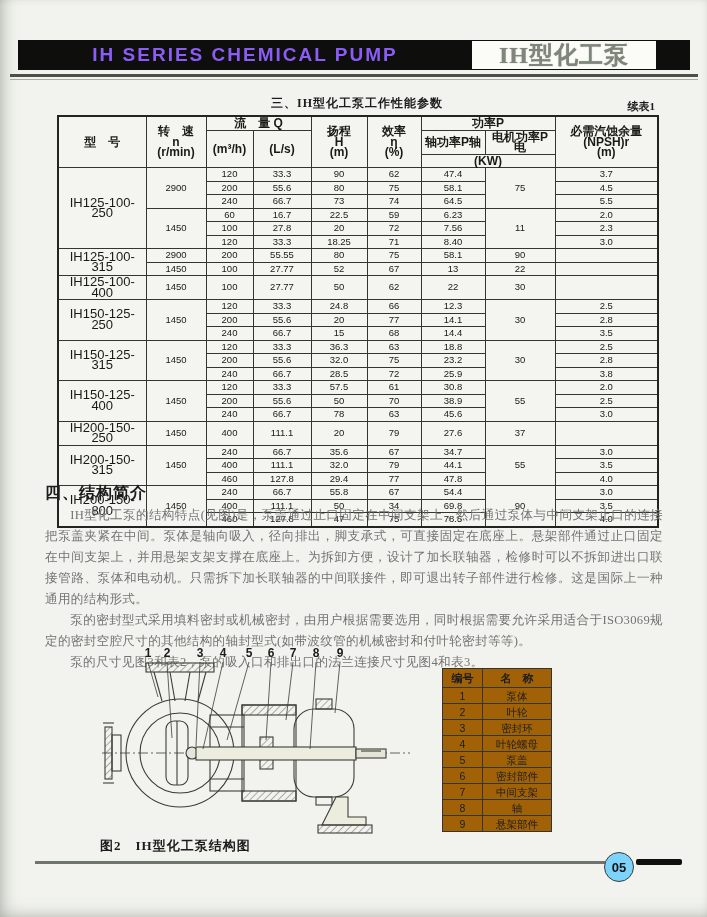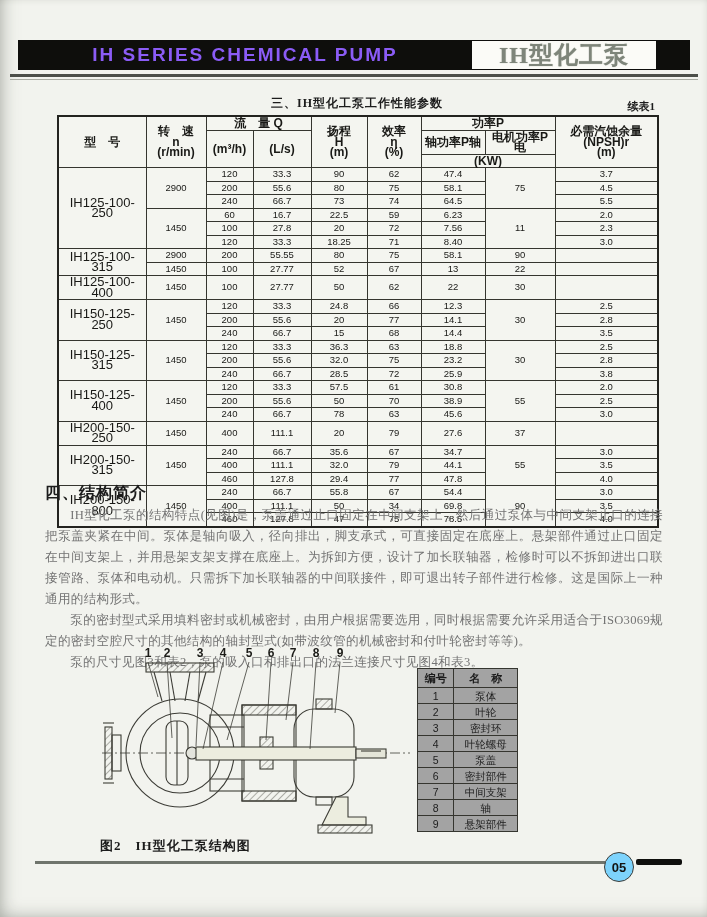--- a/index.html
+++ b/index.html
@@ -39,22 +39,22 @@
   
   .sec-head{position:absolute;left:45px;top:483px;margin:0;font-size:16px;font-weight:bold;letter-spacing:1px;}
   .paras{position:absolute;left:45px;top:505px;width:618px;}
   .paras p{margin:0;font-size:12.6px;line-height:21px;text-align:justify;text-indent:2em;
     letter-spacing:.3px;color:#737373;}
   
   .figure-row{position:absolute;left:0;top:645px;width:707px;height:215px;}
   .figure{position:absolute;left:100px;top:0;width:335px;}
   .figure svg{display:block;}
   .fig-caption{margin-top:0;text-align:left;font-size:13px;font-weight:bold;letter-spacing:1px;}
-  #parts-table{position:absolute;left:417px;top:23px;width:101px;border-collapse:collapse;
-    border:1.6px solid #23231f;background:#a3a3a3;}
+  #parts-table{position:absolute;left:442px;top:23px;width:110px;border-collapse:collapse;
+    border:1.6px solid #23231f;background:#a16207;}
   #parts-table th,#parts-table td{border:1px solid #35352f;font-size:10.5px;line-height:12px;
     padding:1.5px 2px;text-align:center;font-family:"Liberation Sans","DejaVu Sans",sans-serif;}
   #parts-table th{font-weight:bold;font-size:11px;padding:3px 2px;}
   
   .foot-line{position:absolute;left:35px;top:861px;width:570px;height:3px;background:#6f746c;}
   .page-badge{position:absolute;left:604px;top:852px;width:28px;height:28px;border:1.5px solid #3c3c38;
     border-radius:50%;background:#7dd3fc;display:flex;align-items:center;justify-content:center;
     font-family:"Liberation Sans","DejaVu Sans",sans-serif;font-weight:bold;font-size:13px;color:#141412;}
   .foot-thick{position:absolute;left:636px;top:859px;width:46px;height:6px;background:#0f0f0d;border-radius:2px;}
 </style>

